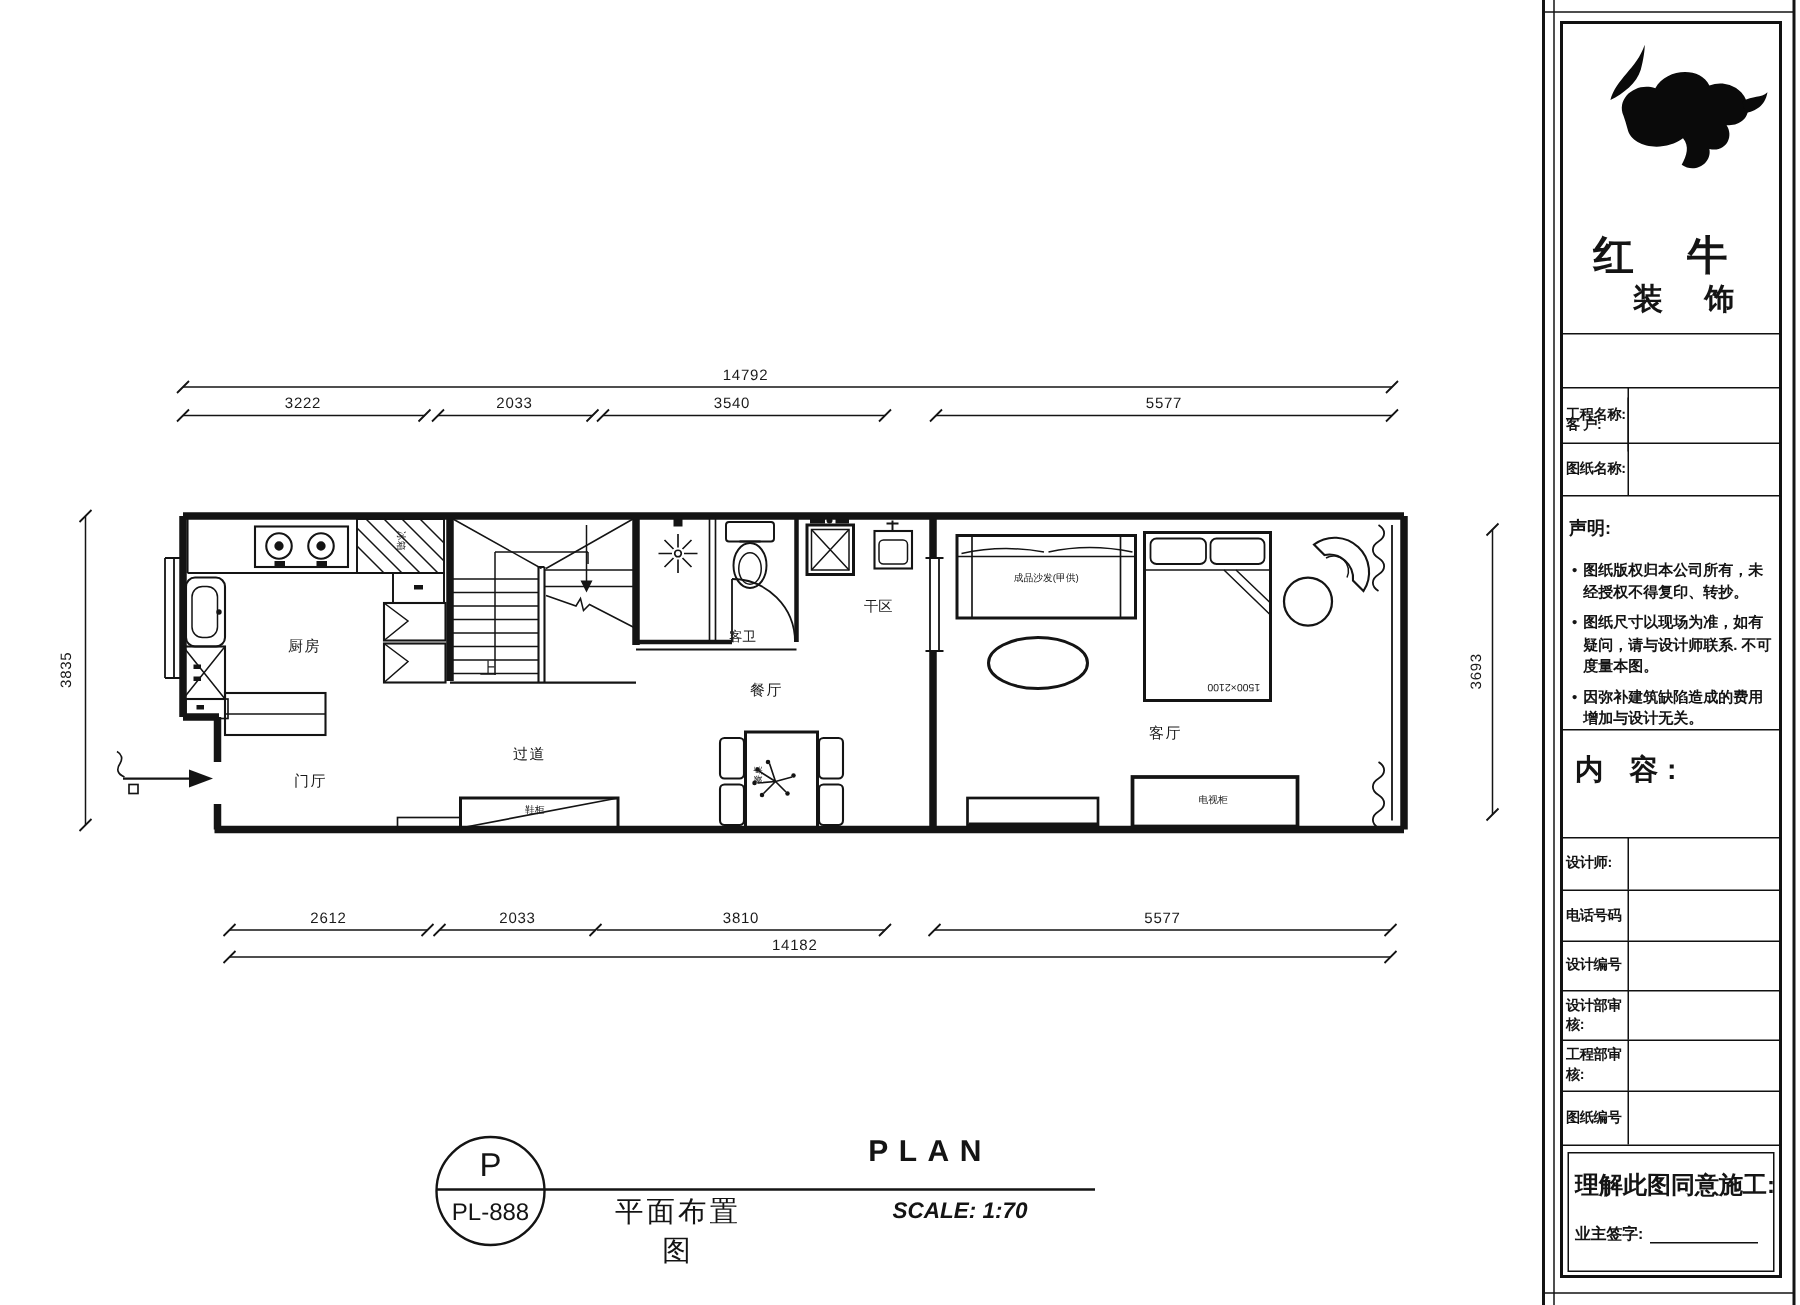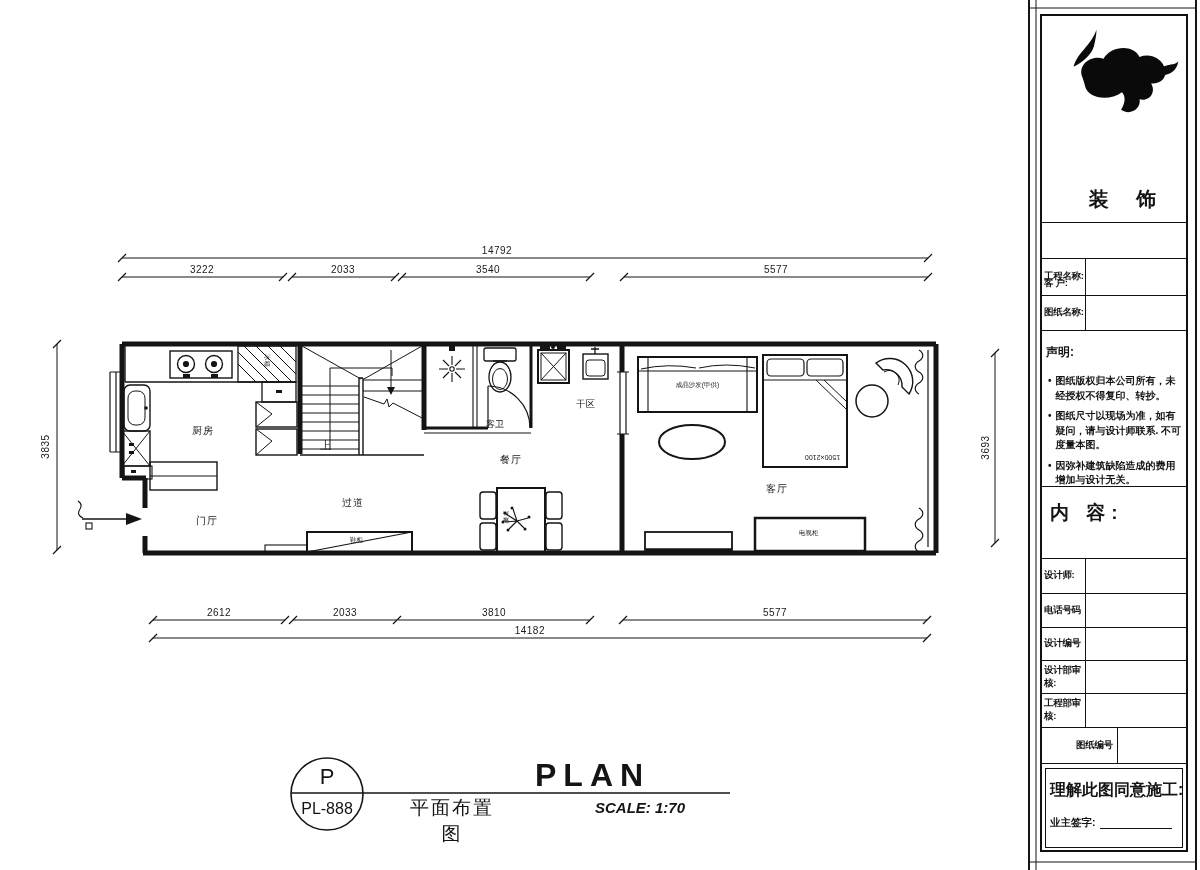--- a/index.html
+++ b/index.html
@@ -29,22 +29,22 @@
   .content-lbl{position:absolute;left:1050px;top:500px;font-size:19px;font-weight:700;letter-spacing:6px;}
   .footer-line1{position:absolute;left:1050px;top:780px;font-size:16px;font-weight:700;}
   .footer-line2{position:absolute;left:1050px;top:816px;font-size:10.5px;font-weight:700;}
   .sign-line{display:inline-block;width:72px;border-bottom:1.5px solid #111;
              transform:translateY(3px);margin-left:4px;}
   
   .t-code-top{position:absolute;left:307px;top:764px;width:40px;text-align:center;font-size:22px;}
   .t-code-bot{position:absolute;left:295px;top:800px;width:64px;text-align:center;font-size:16px;}
   .t-cn{position:absolute;left:400px;top:795px;width:104px;text-align:center;
         font-size:19px;letter-spacing:2px;}
-  .t-en{position:absolute;left:535px;top:757px;width:170px;
-        font-size:32px;font-weight:800;letter-spacing:7px;}
+  .t-en{position:absolute;left:535px;top:757px;width:170px;text-align:center;
+        font-size:20px;font-weight:800;letter-spacing:7px;}
   .t-scale{position:absolute;left:570px;top:799px;width:140px;text-align:center;
            font-size:15px;font-style:italic;font-weight:600;}
   .rot180{transform:rotate(180deg);}
 </style>
 </head>
 <body>
 
 <div class="sheet">
 
   <svg width="1200" height="870" viewBox="0 0 1200 870">
@@ -293,20 +293,21 @@
   <div class="lbl dim ctr" style="left:955px;top:442px;width:60px;transform:rotate(-90deg);">3693</div>
 
   <div class="t-code-top">P</div>
   <div class="t-code-bot">PL-888</div>
   <div class="t-cn">平面布置图</div>
   <div class="t-en">PLAN</div>
   <div class="t-scale">SCALE: 1:70</div>
 
   <div class="tb-outline"></div>
 
+  <div class="brand1">红 牛</div>
   <div class="brand2">装 饰</div>
 
   <div class="tb-row" style="top:222px;height:0;"></div>
   <div class="tb-label" style="top:222px;height:36px;margin-top:43px;">客  户:</div>
   <div class="tb-row" style="top:258px;height:0;"></div>
   <div class="tb-label" style="top:258px;height:37px;">工程名称:</div>
   <div class="tb-row" style="top:295px;height:0;"></div>
   <div class="tb-label" style="top:295px;height:35px;">图纸名称:</div>
   <div class="tb-row" style="top:330px;height:0;"></div>
 
@@ -333,21 +334,21 @@
   <div class="tb-label" style="top:558px;height:35px;">设计师:</div>
   <div class="tb-row" style="top:593px;height:0;"></div>
   <div class="tb-label" style="top:593px;height:34px;">电话号码</div>
   <div class="tb-row" style="top:627px;height:0;"></div>
   <div class="tb-label" style="top:627px;height:33px;">设计编号</div>
   <div class="tb-row" style="top:660px;height:0;"></div>
   <div class="tb-label" style="top:660px;height:33px;">设计部审核:</div>
   <div class="tb-row" style="top:693px;height:0;"></div>
   <div class="tb-label" style="top:693px;height:34px;">工程部审核:</div>
   <div class="tb-row" style="top:727px;height:0;"></div>
-  <div class="tb-label" style="top:727px;height:36px;margin-left:32px;">图纸编号</div>
+  <div class="tb-label" style="top:727px;height:36px;">图纸编号</div>
   <div class="tb-row" style="top:763px;height:0;"></div>
 
   <div class="abs" style="left:1045px;top:768px;width:138px;height:80px;border:1.5px solid #111;box-sizing:border-box;"></div>
   <div class="footer-line1">理解此图同意施工:</div>
   <div class="footer-line2">
     <span>业主签字:</span><span class="sign-line"></span>
   </div>
 
 </div>
 

